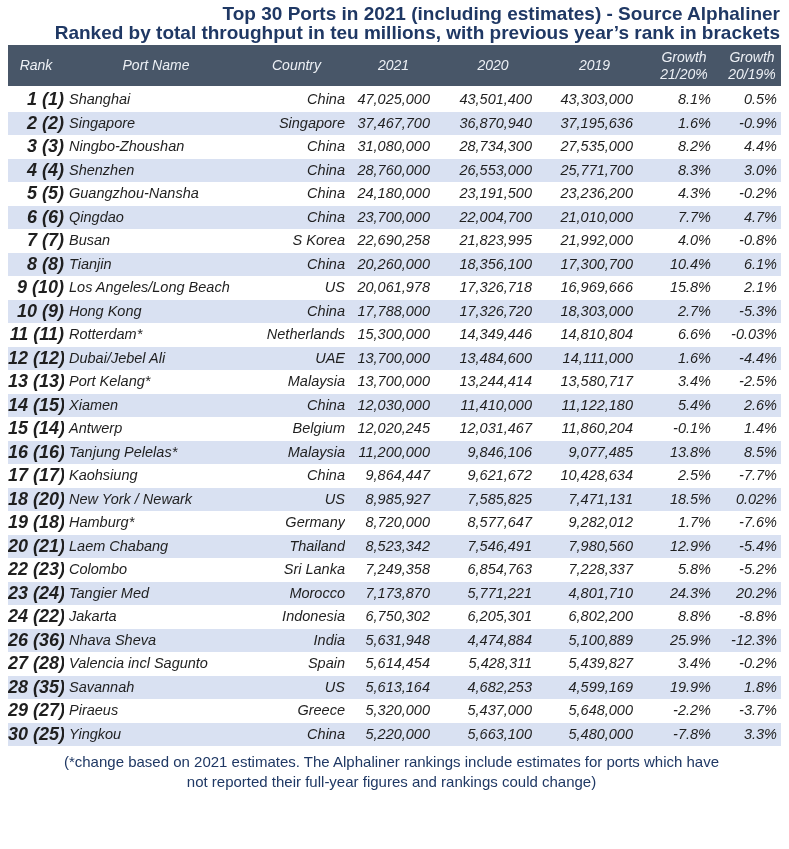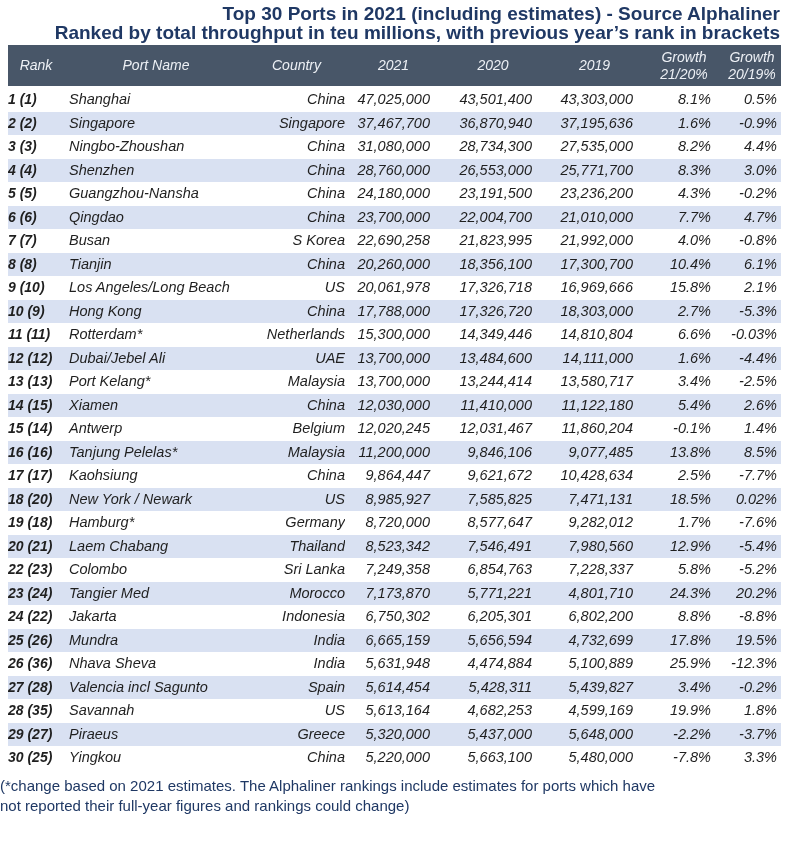--- a/index.html
+++ b/index.html
@@ -44,27 +44,27 @@
   tbody td{
     height:23.5px;
     line-height:23.5px;
     font-size:14.5px;
     color:var(--body-text);
     white-space:nowrap;
     overflow:hidden;
     padding:0;
   }
   tbody tr:nth-child(even) td{background:var(--stripe);}
-  td.rank{text-align:left;font-weight:bold;font-size:14px;margin-left:48px;}
+  td.rank{text-align:right;font-weight:bold;font-size:18px;margin-left:48px;}
   td.port{text-align:left;padding-left:5px;}
   td.country{text-align:right;padding-left:6px;}
   td.num{text-align:right;padding-right:12px;}
   td.num.last{padding-right:4px;margin-top:12px;}
   .footnote{
-    text-align:left;
+    text-align:center;
     color:var(--navy);
     font-size:15px;
     line-height:20px;
     padding:6px 6px 0 0;
   }
 </style>
 </head>
 <body>
 
 <div class="page">
@@ -328,30 +328,20 @@
           <td class="rank">24 (22)</td>
           <td class="port">Jakarta</td>
           <td class="country">Indonesia</td>
           <td class="num">6,750,302</td>
           <td class="num">6,205,301</td>
           <td class="num">6,802,200</td>
           <td class="num">8.8%</td>
           <td class="num last">-8.8%</td>
         </tr>
         <tr>
-          <td class="rank">25 (26)</td>
-          <td class="port">Mundra</td>
-          <td class="country">India</td>
-          <td class="num">6,665,159</td>
-          <td class="num">5,656,594</td>
-          <td class="num">4,732,699</td>
-          <td class="num">17.8%</td>
-          <td class="num last">19.5%</td>
-        </tr>
-        <tr>
           <td class="rank">26 (36)</td>
           <td class="port">Nhava Sheva</td>
           <td class="country">India</td>
           <td class="num">5,631,948</td>
           <td class="num">4,474,884</td>
           <td class="num">5,100,889</td>
           <td class="num">25.9%</td>
           <td class="num last">-12.3%</td>
         </tr>
         <tr>

